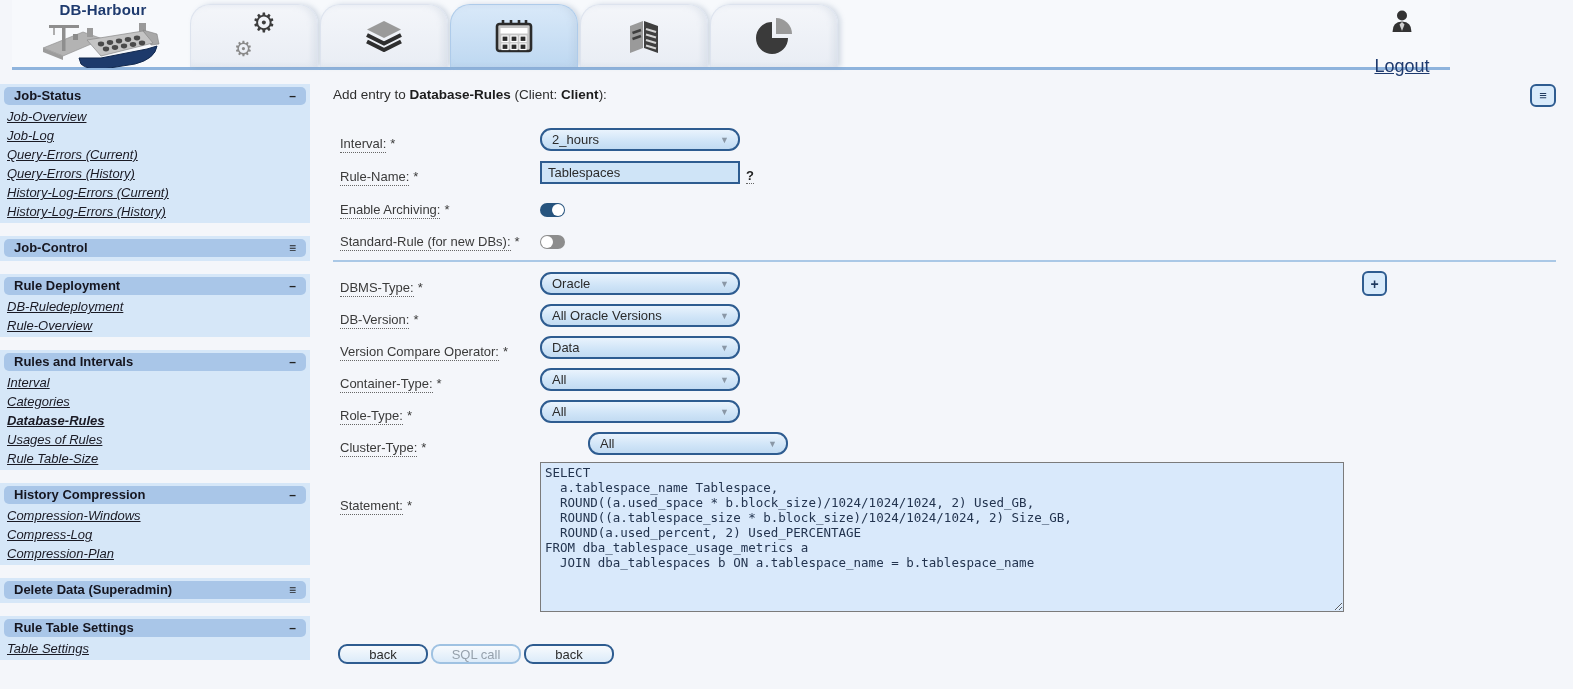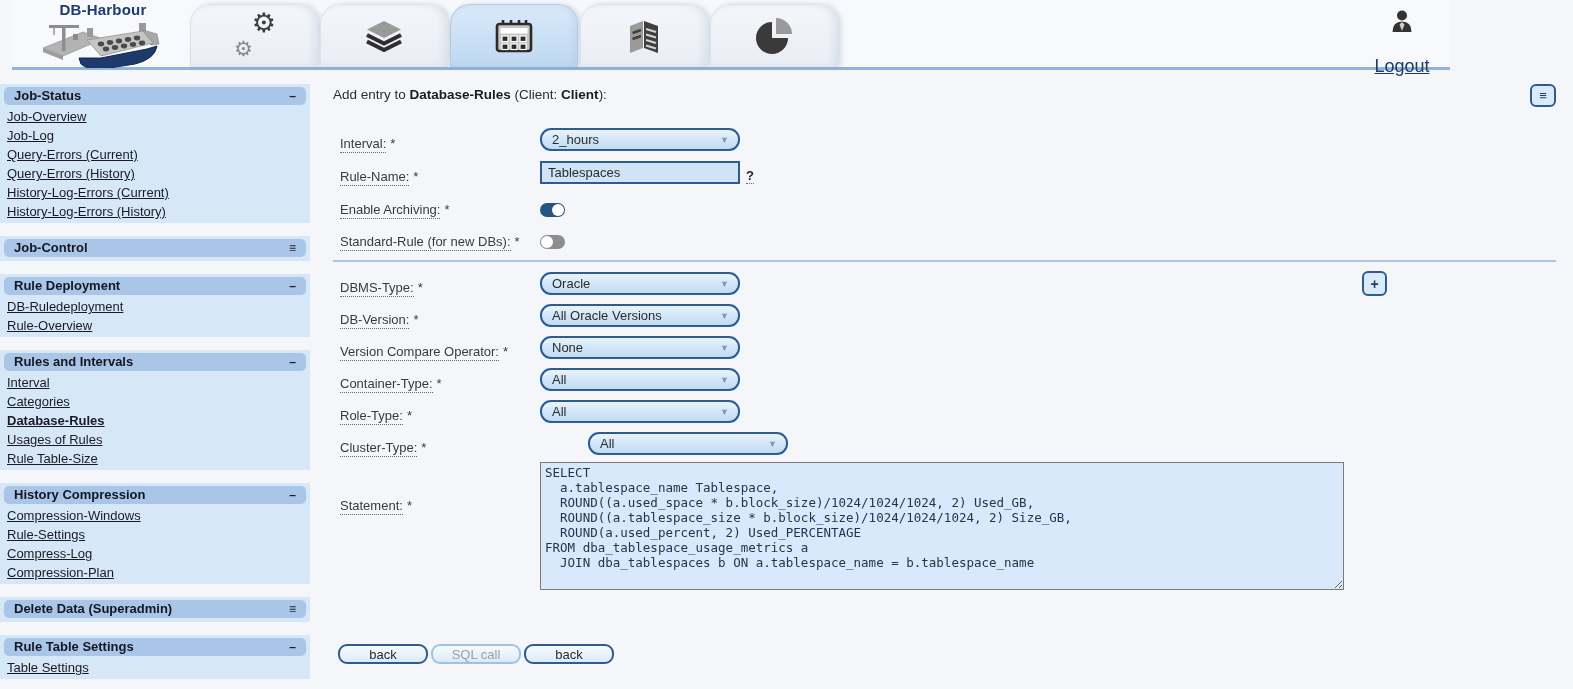--- a/index.html
+++ b/index.html
@@ -24,21 +24,21 @@
   .logout a { display:block; font-size:18px; color:var(--navy,#1e3a6e); text-decoration:underline; margin-top:20px; }
 
   
   .sidebar { position:absolute; left:0; top:73px; width:310px; height:616px; padding-top:11px; }
   .section { background:var(--section_bg,#d6e7f8); border-radius:0; padding:2px 0 2px; margin-bottom:13px; }
   .section-header { margin:1px 4px 2px 4px; background:var(--section_header_bg,#a9c6e8); border-radius:5px;
     padding:1px 10px 2px; font-size:13px; font-weight:bold; color:#15151f;
     display:flex; justify-content:space-between; align-items:center; cursor:pointer; }
   .section-header .collapse-glyph { font-size:12px; font-weight:bold; color:#222; }
   .section ul { list-style:none; }
-  .section li { padding:1px 8px 2px 7px; line-height:15px; }
+  .section li { padding:1px 8px 2px 7px; line-height:15px;font-style:italic; }
   .section li a { font-size:13px; color:var(--link,#1a1a24); text-decoration:underline; }
   .section li a.active { font-weight:bold; }
 
   
   .main { position:absolute; left:310px; top:73px; width:1263px; height:616px; }
   .page-title { position:absolute; left:23px; top:14px; font-size:13.5px; color:#2e2e2e; }
   .page-title b { color:#1c1c1c; }
   .icon-btn { position:absolute; width:26px; height:23px; border:2px solid var(--accent,#2e5c90);
     border-radius:6px; background:#d9ebfb; color:#1f3a5f; font-size:13px; font-weight:bold;
     display:flex; align-items:center; justify-content:center; cursor:pointer; }
@@ -58,21 +58,21 @@
     background:var(--control_bg,#cfe4f7); font-size:13px; color:#2b2b2b; padding:0 6px;
     font-family:"Liberation Sans", sans-serif; }
   .help-q { margin-left:6px; font-size:13px; font-weight:bold; color:#222;
     border-bottom:1px dotted #666; cursor:pointer; }
   .toggle { width:25px; height:14px; border-radius:8px; background:var(--toggle_off,#8d8d8d);
     position:relative; cursor:pointer; }
   .toggle .knob { position:absolute; top:1px; left:1px; width:12px; height:12px; border-radius:50%; background:#fff; }
   .toggle.on { background:var(--toggle_on,#27547e); }
   .toggle.on .knob { left:auto; right:1px; }
   .divider { position:absolute; left:23px; right:17px; top:187px; border-top:2px solid #aac8e6; }
-  .statement-area { position:absolute; left:230px; top:389px; width:804px; height:128px;
+  .statement-area { position:absolute; left:230px; top:389px; width:804px; height:150px;
     background:var(--textarea_bg,#d9e9fb); border:1px solid #7b7b7b;
     font-family:"DejaVu Sans Mono", monospace; font-size:12.5px; line-height:15px;
     color:#23344f; padding:2px 4px; resize:both; white-space:pre; overflow:auto; }
   .btn-row { position:absolute; left:28px; top:571px; display:flex; }
   .btn { width:90px; height:20px; margin-right:3px; border:2px solid var(--accent,#2e5c90);
     border-radius:9px; background:linear-gradient(180deg,#f7fafd,#dcebf9);
     font-size:13px; color:#2b2b2b; font-family:"Liberation Sans", sans-serif; cursor:pointer;
     display:flex; align-items:center; justify-content:center; }
   .btn.disabled { border-color:#9fc2e2; color:var(--disabled_text,#96a1ac); }
 </style>
@@ -220,21 +220,20 @@
     </ul>
   </div>
 
   <div class="section">
     <div class="section-header">
       <span>History Compression</span>
       <span class="collapse-glyph">–</span>
     </div>
     <ul>
       <li><a href="#">Compression-Windows</a></li>
-      <li><a href="#">Rule-Settings</a></li>
       <li><a href="#">Compress-Log</a></li>
       <li><a href="#">Compression-Plan</a></li>
     </ul>
   </div>
 
   <div class="section">
     <div class="section-header">
       <span>Delete Data (Superadmin)</span>
       <span class="collapse-glyph">≡</span>
     </div>
@@ -322,21 +321,21 @@
       <span>All Oracle Versions</span>
       <span class="arrow">▼</span>
     </div>
   </div>
 
   <div class="row" style="top:263px;">
     <div class="lbl">
       <span class="lbl-text">Version Compare Operator:</span><span class="req">*</span>
     </div>
     <div class="dropdown">
-      <span>None</span>
+      <span>Data</span>
       <span class="arrow">▼</span>
     </div>
   </div>
 
   <div class="row" style="top:295px;">
     <div class="lbl">
       <span class="lbl-text">Container-Type:</span><span class="req">*</span>
     </div>
     <div class="dropdown">
       <span>All</span>

